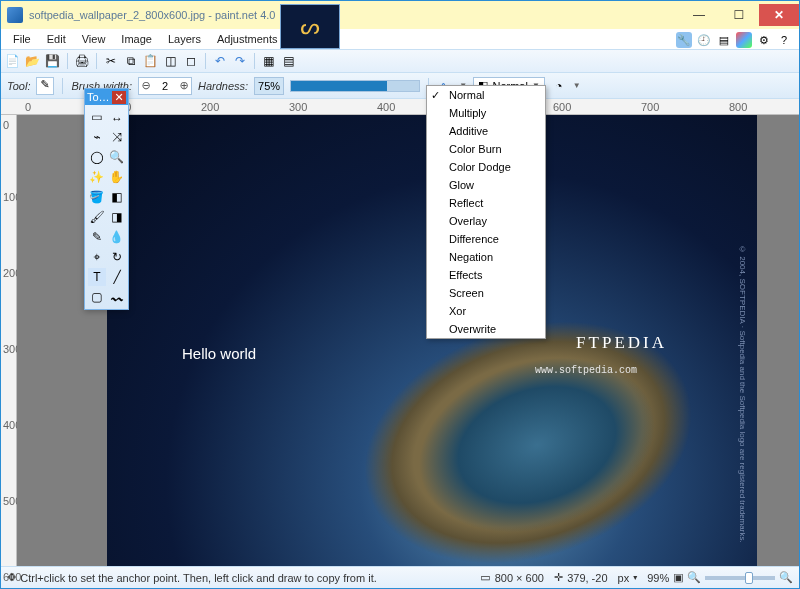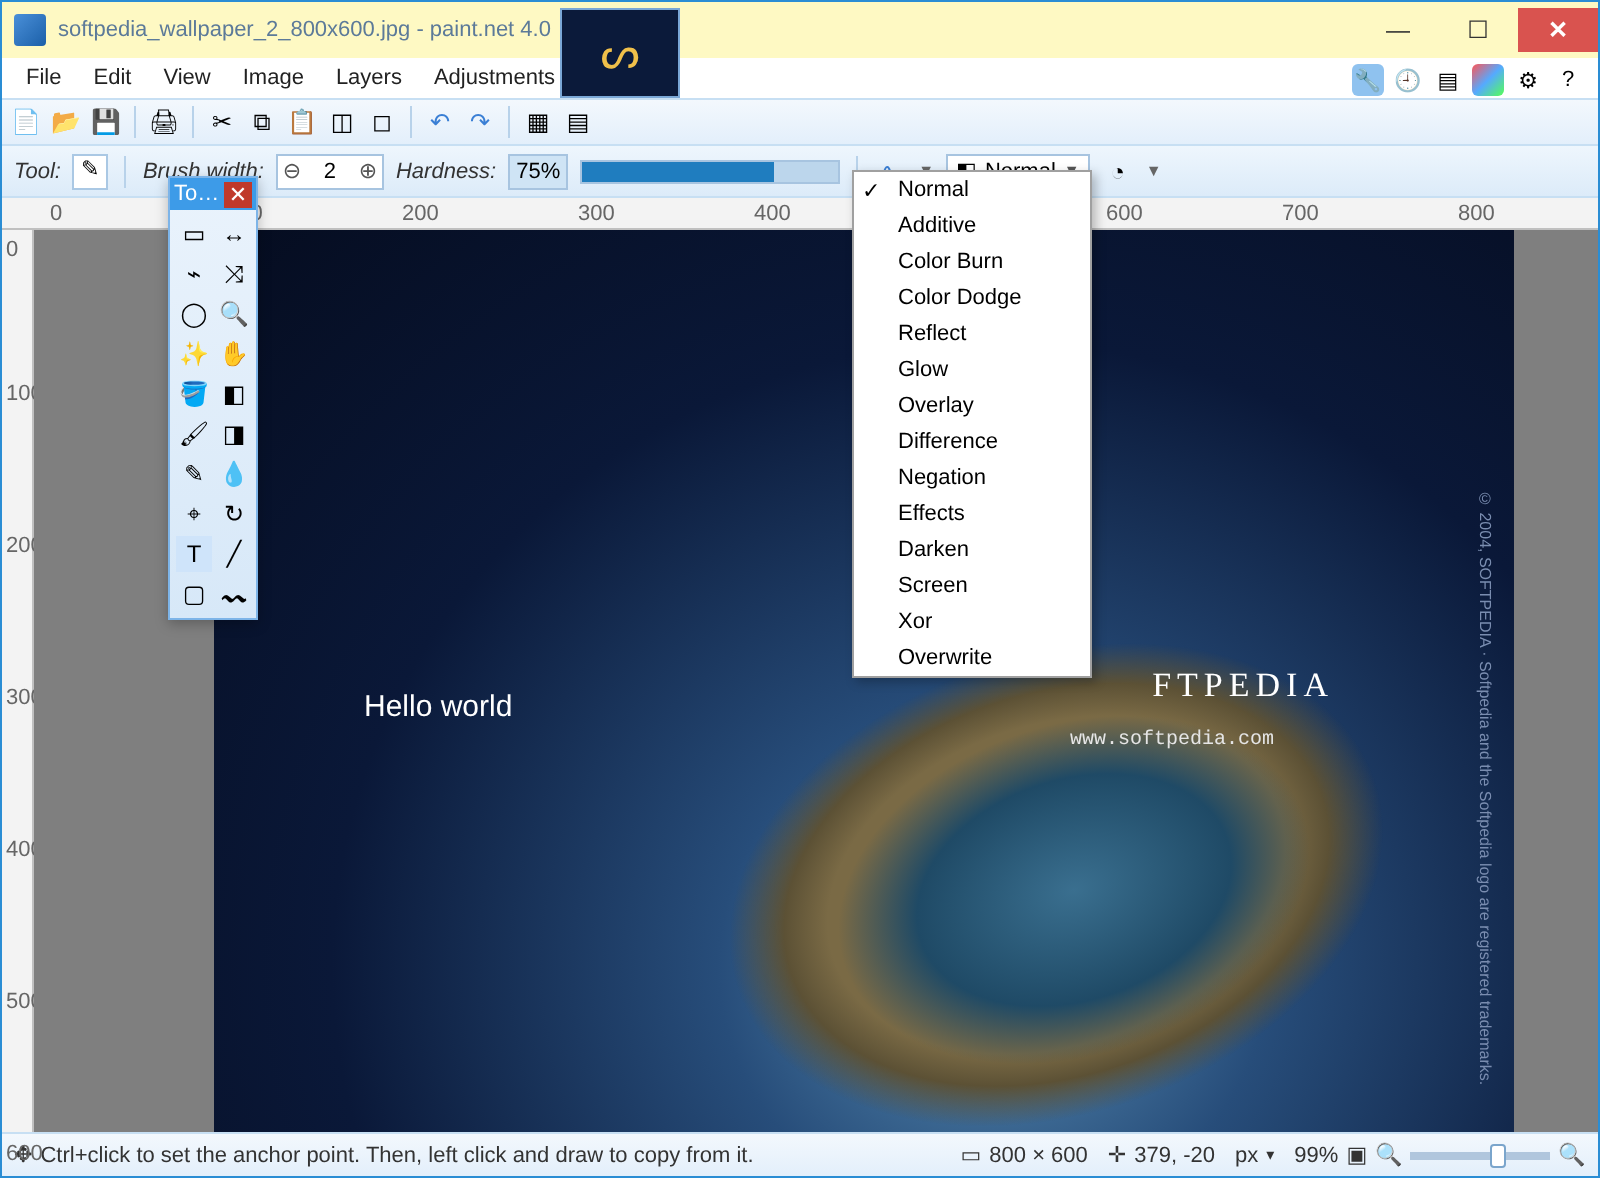--- a/index.html
+++ b/index.html
@@ -194,48 +194,48 @@
     <div class="tool">〰</div>
   </div>
 </div>
 
 <div class="dropdown" id="blend-dd">
     <div class="item">
       <span class="chk">✓</span>
       <span>Normal</span>
     </div>
     <div class="item">
+      <span>Multiply</span>
+    </div>
+    <div class="item">
       <span>Additive</span>
     </div>
     <div class="item">
       <span>Color Burn</span>
     </div>
     <div class="item">
       <span>Color Dodge</span>
     </div>
     <div class="item">
+      <span>Glow</span>
+    </div>
+    <div class="item">
       <span>Reflect</span>
     </div>
     <div class="item">
-      <span>Glow</span>
-    </div>
-    <div class="item">
       <span>Overlay</span>
     </div>
     <div class="item">
       <span>Difference</span>
     </div>
     <div class="item">
       <span>Negation</span>
     </div>
     <div class="item">
       <span>Effects</span>
-    </div>
-    <div class="item">
-      <span>Darken</span>
     </div>
     <div class="item">
       <span>Screen</span>
     </div>
     <div class="item">
       <span>Xor</span>
     </div>
     <div class="item">
       <span>Overwrite</span>
     </div>

